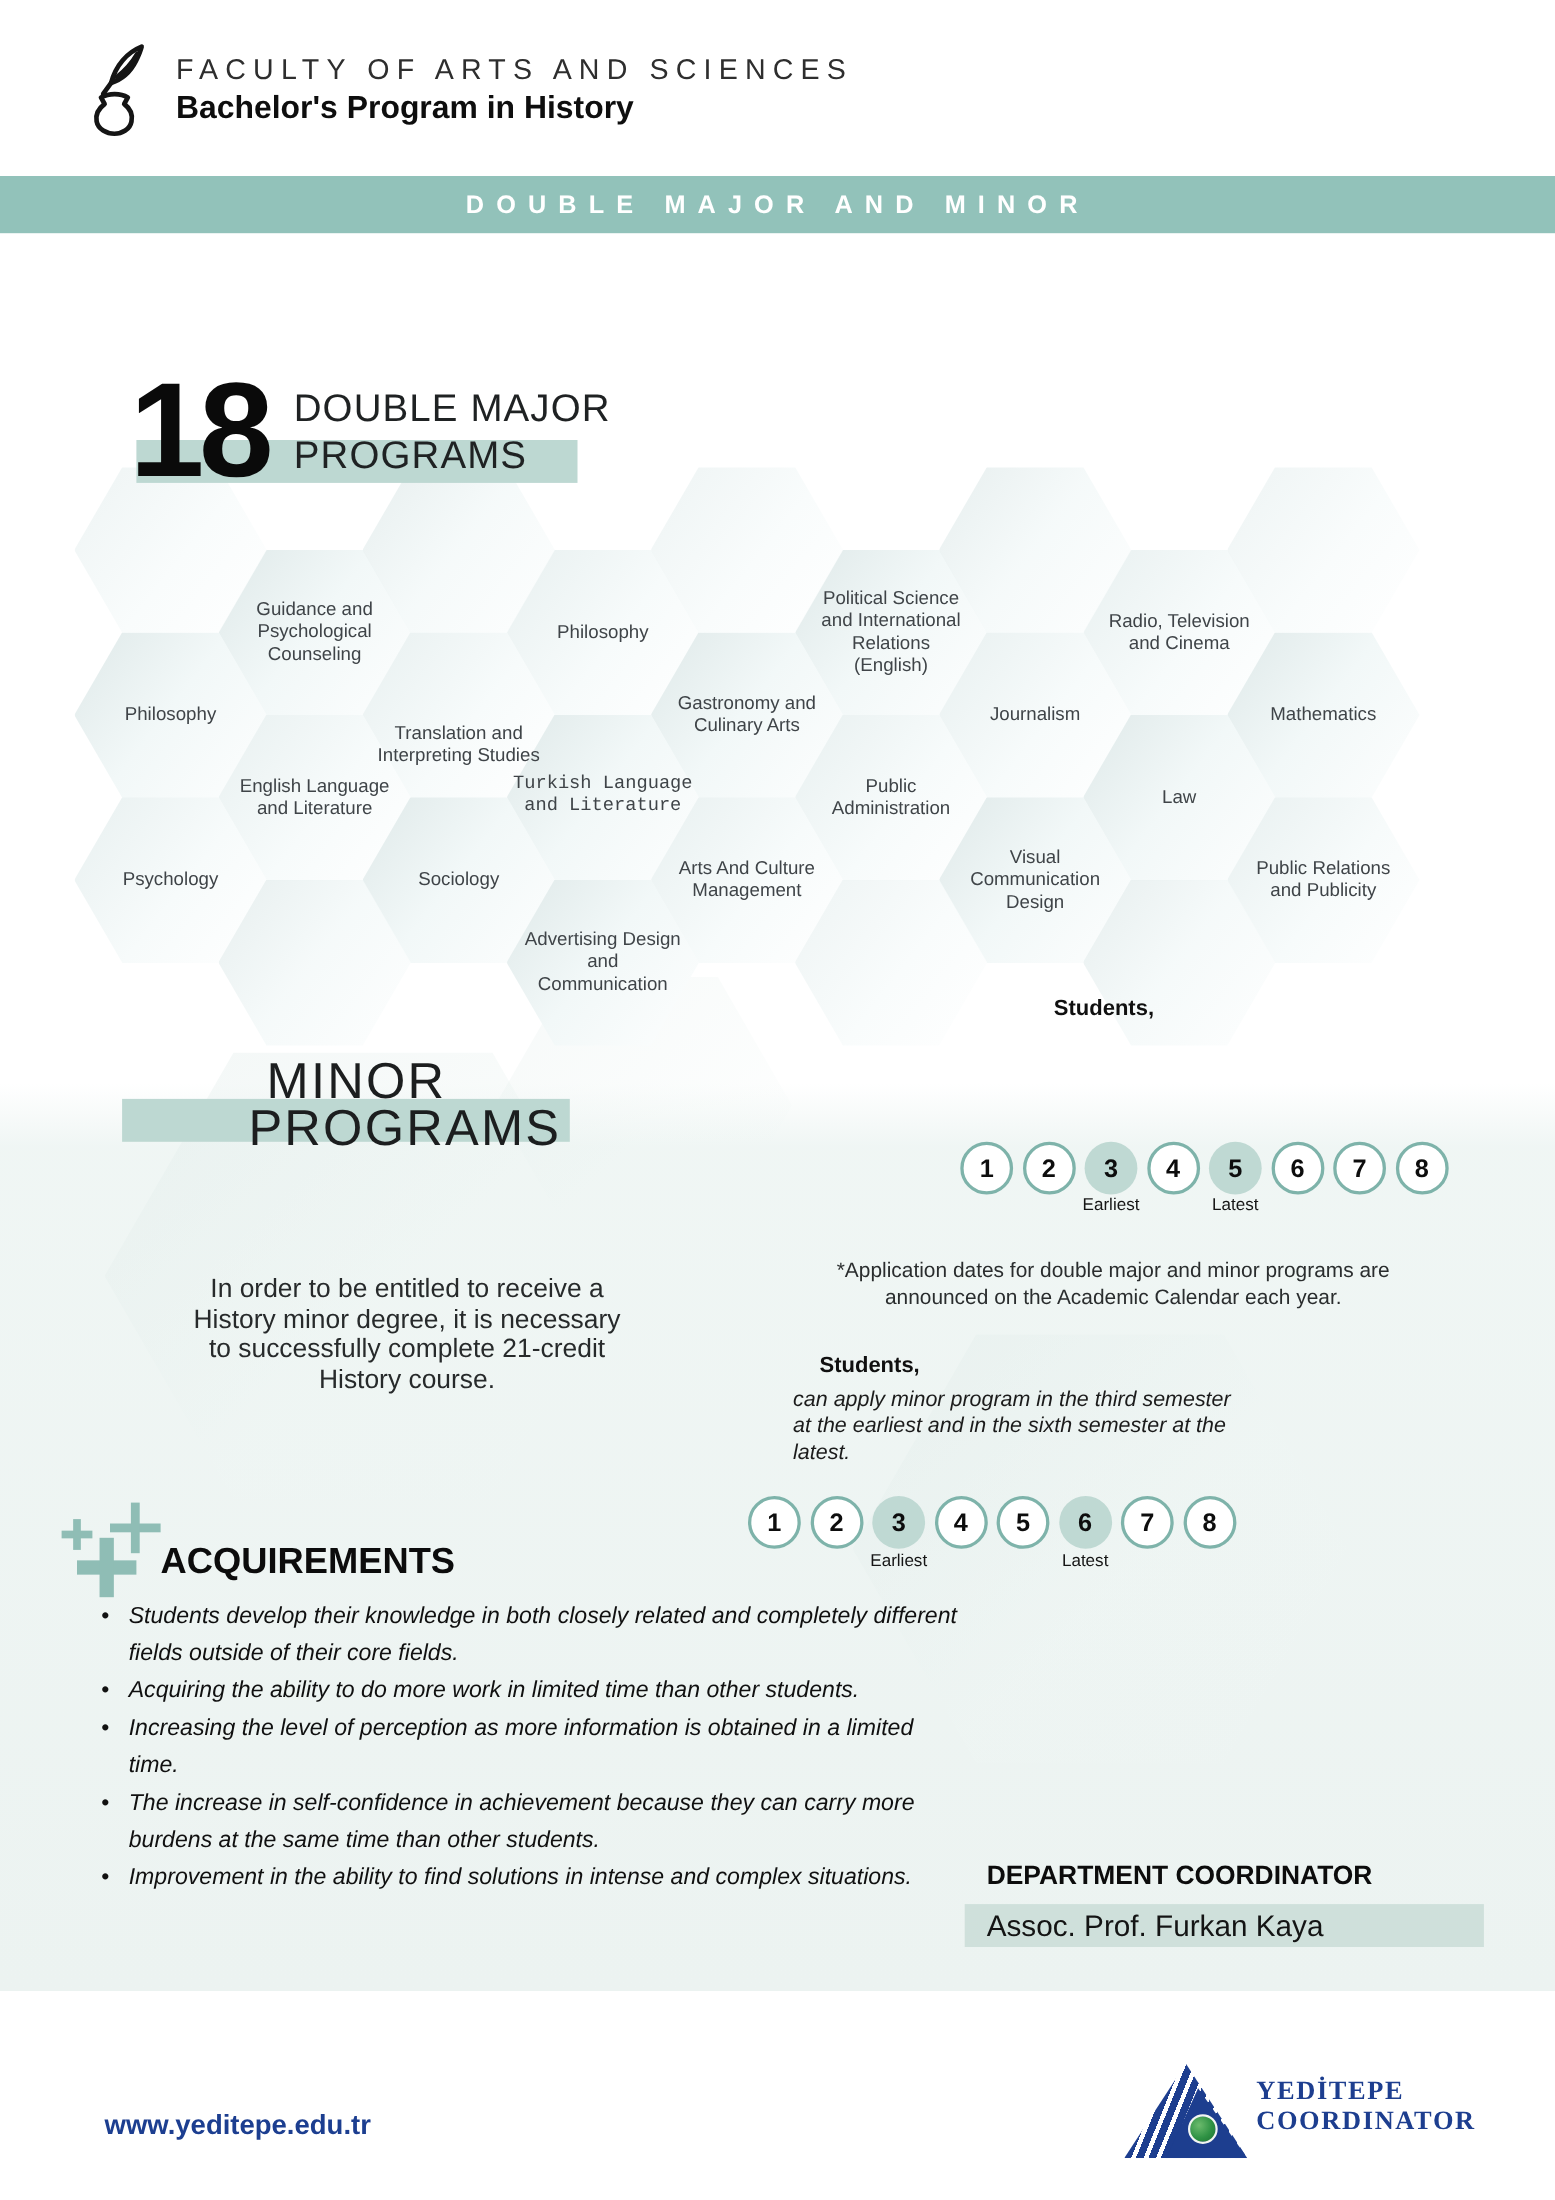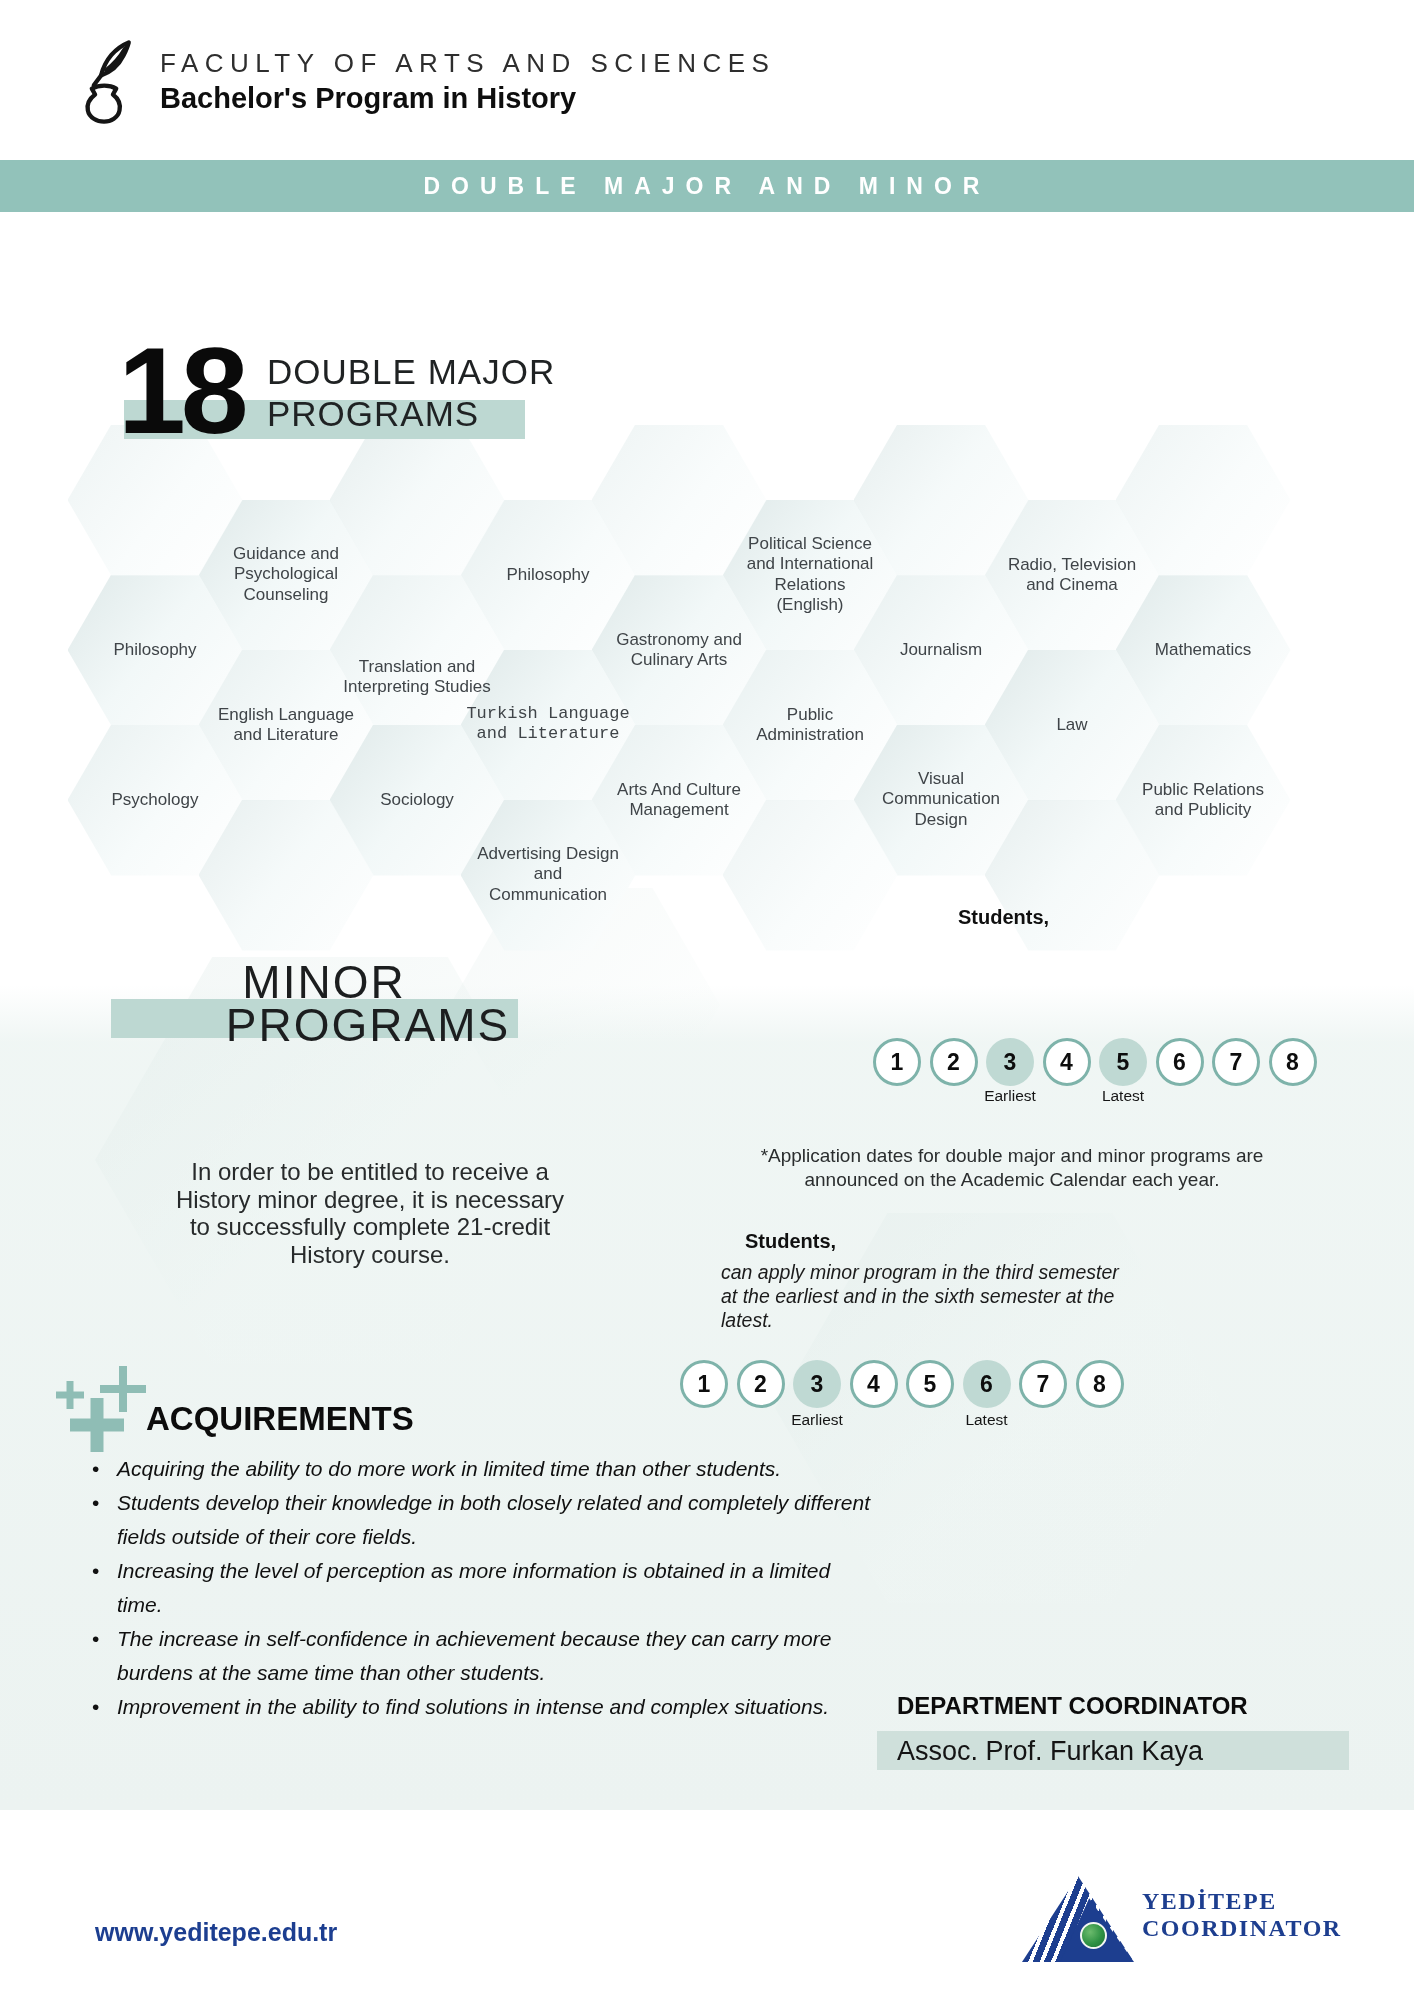--- a/index.html
+++ b/index.html
@@ -230,23 +230,23 @@
   <div class="abs students-heading" style="left:745px;top:1230px;">Students,</div>
   <div class="abs students-body" style="left:721px;top:1260px;">can apply minor program in the third semester
 at the earliest and in the sixth semester at the
 latest.</div>
 
   <div class="plus" id="plus-small"></div>
   <div class="plus" id="plus-large"></div>
   <div class="plus" id="plus-thick"></div>
   <div class="abs acq-title">ACQUIREMENTS</div>
   <ul id="acq-list">
-      <li>Acquiring the ability to do more work in limited time than other students.</li>
       <li>Students develop their knowledge in both closely related and completely different
 fields outside of their core fields.</li>
+      <li>Acquiring the ability to do more work in limited time than other students.</li>
       <li>Increasing the level of perception as more information is obtained in a limited
 time.</li>
       <li>The increase in self-confidence in achievement because they can carry more
 burdens at the same time than other students.</li>
       <li>Improvement in the ability to find solutions in intense and complex situations.</li>
     </ul>
 
   <div class="abs coord-title">DEPARTMENT COORDINATOR</div>
   <div class="abs coord-band"></div>
   <div class="abs coord-name">Assoc. Prof. Furkan Kaya</div>

